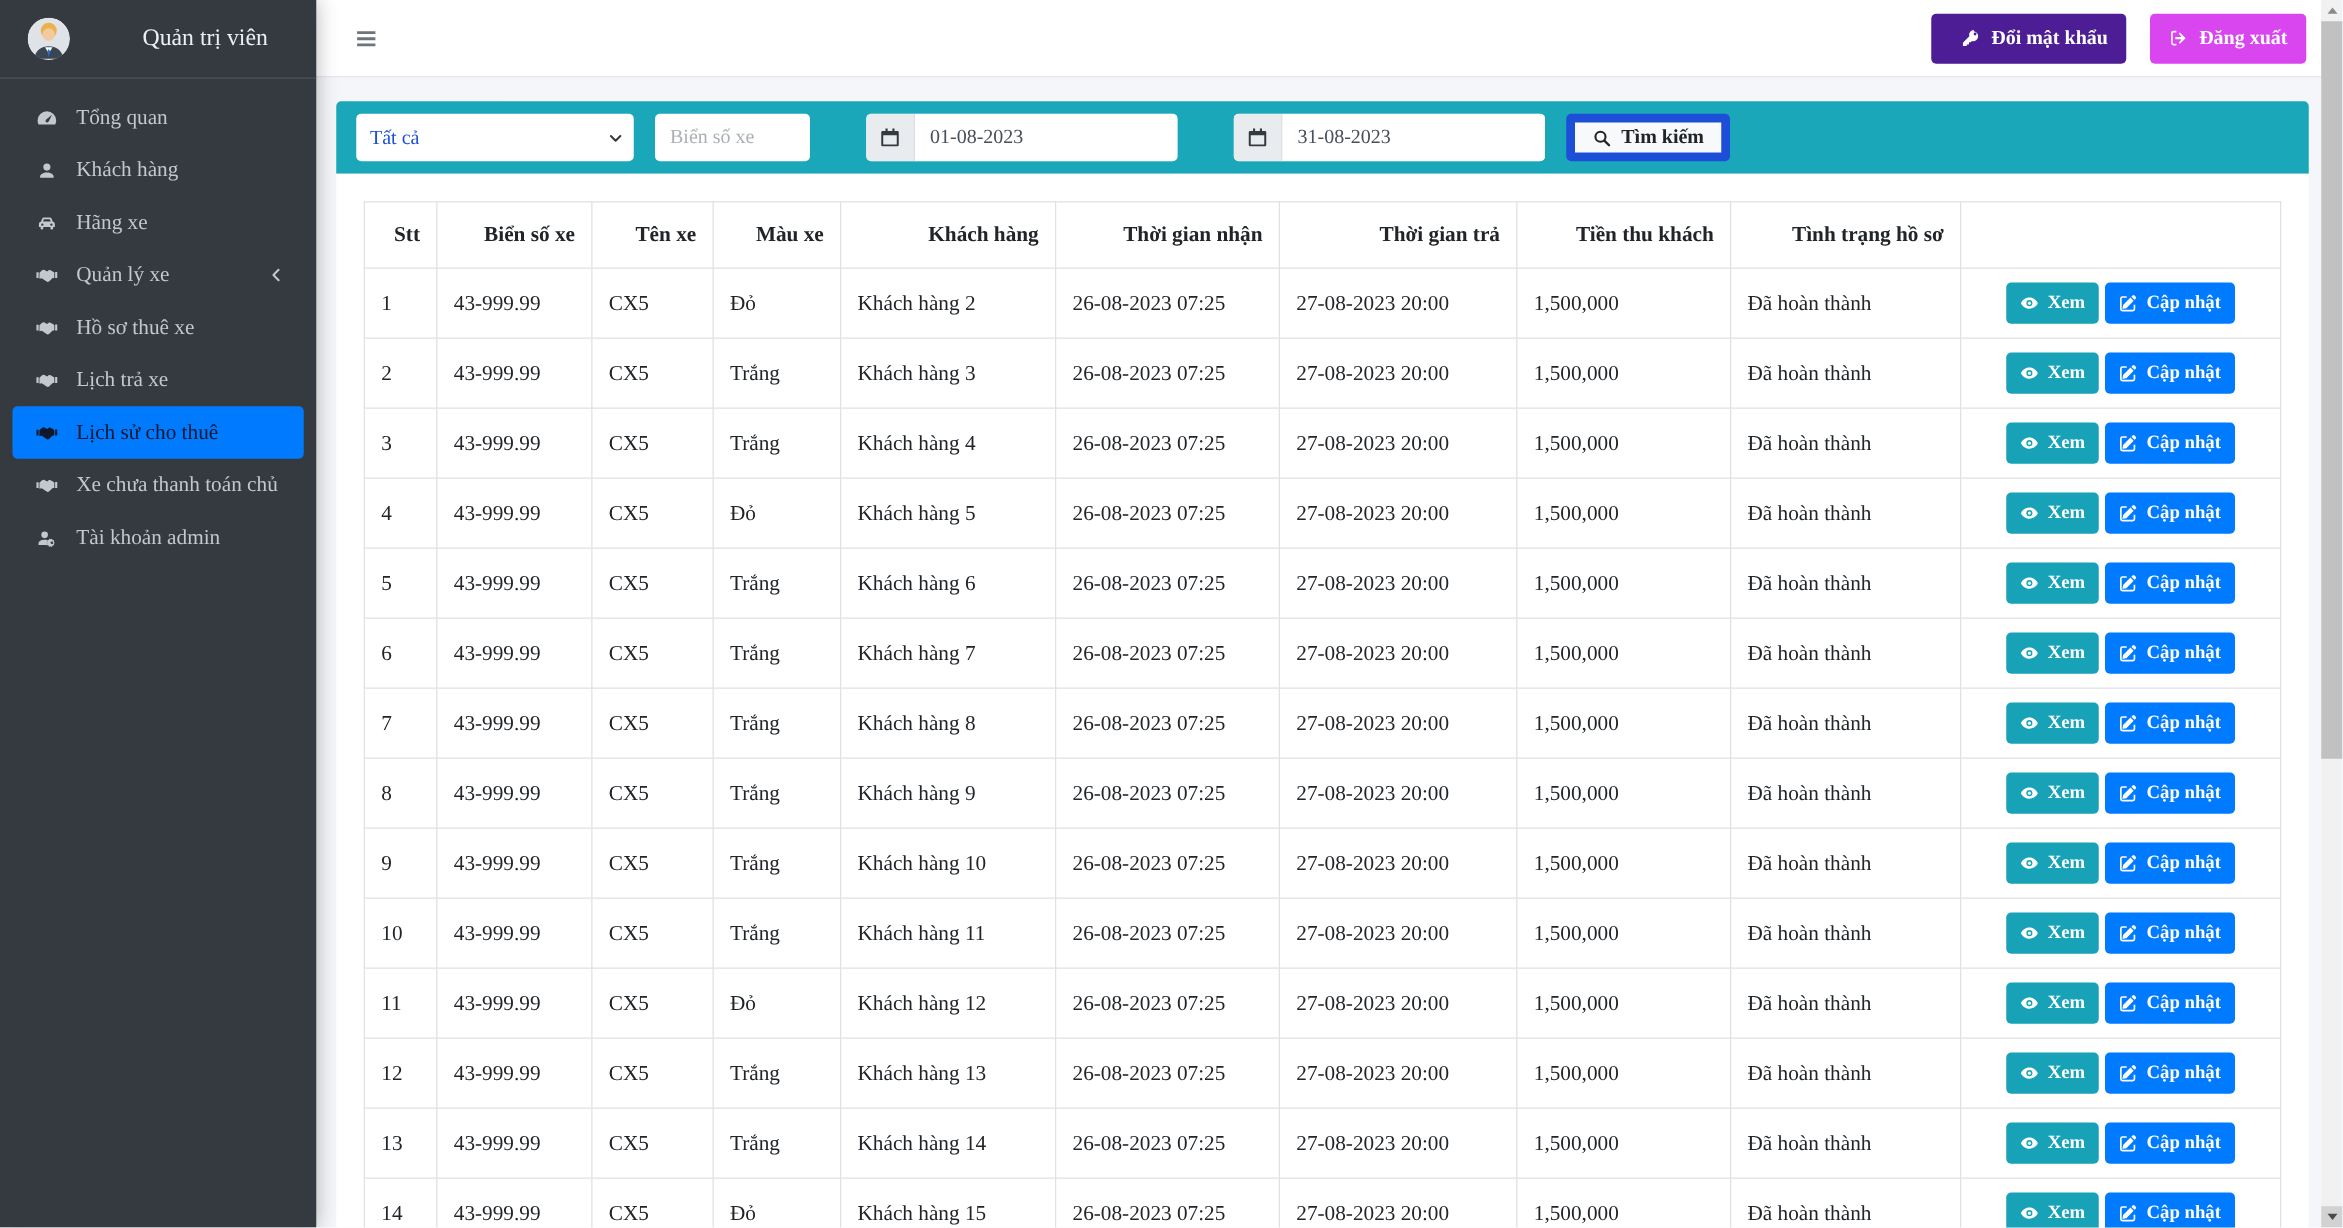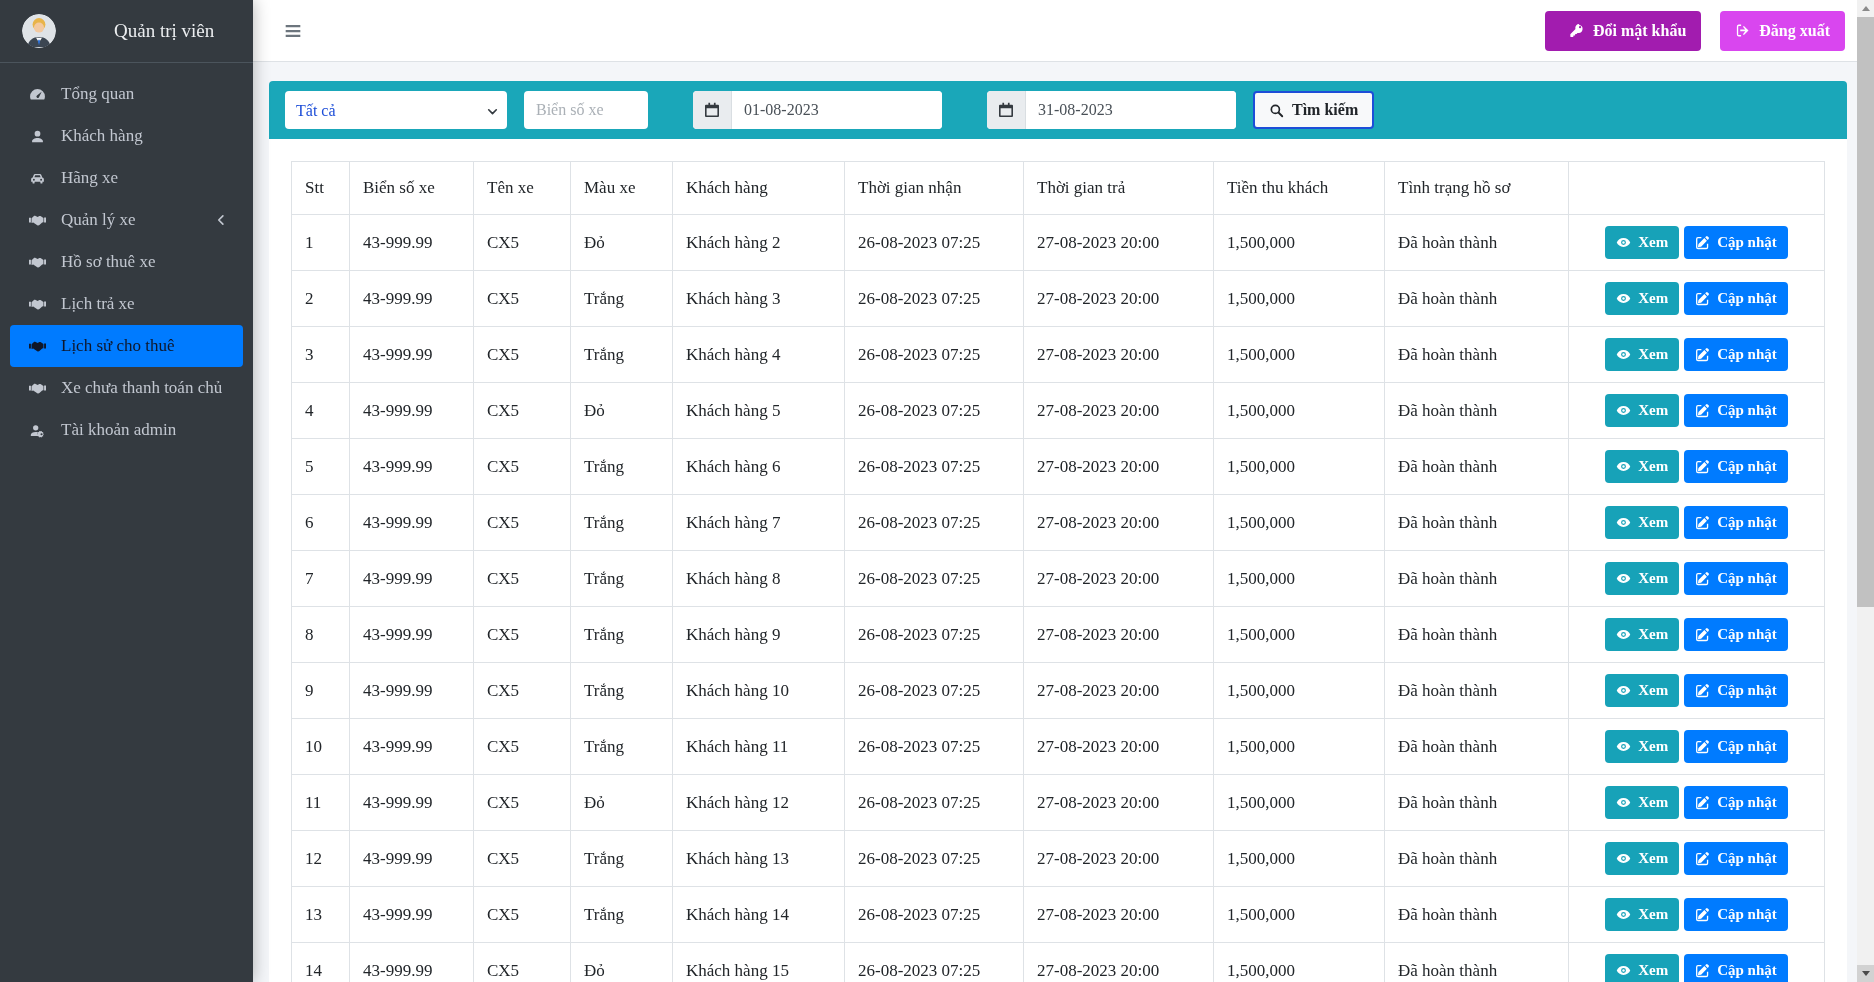--- a/index.html
+++ b/index.html
@@ -37,21 +37,21 @@
     display:flex;align-items:center;padding:0 12px 0 30px;
   }
   .hamburger{color:#6c757d;display:inline-flex;cursor:pointer;}
   .hamburger svg{width:20px;height:18px;}
   .nav-actions{margin-left:auto;display:flex;gap:7px;}
   .btn{
     border:none;border-radius:4px;color:#fff;font-weight:bold;font-size:16px;
     font-family:inherit;height:40px;padding:0 15px;display:inline-flex;align-items:center;gap:9px;cursor:pointer;
   }
   .btn svg{width:15px;height:15px;}
-  .btn-teal{background:#a21caf;padding-left:24px;}
+  .btn-teal{background:#4c1d95;padding-left:24px;}
   .btn-green{background:#d946ef;margin-left:12px;}
 
   .content{flex:1;min-height:0;background:#f4f6f9;padding:19px 10px 0 16px;}
 
   
   .filter-bar{
     background:#1aa7b9;border-radius:4px 4px 0 0;padding:10px 16px;
     display:flex;align-items:center;gap:17px;
   }
   .ctl{height:38px;border:none;border-radius:4px;background:#fff;
@@ -61,31 +61,31 @@
   .select-wrap .sel-chev{position:absolute;right:9px;top:12px;pointer-events:none;color:#343a40;}
   .sel-chev svg{width:11px;height:11px;}
   .plate-input{width:124px;padding:0 12px;}
   .plate-input::placeholder{color:#aab0b6;}
   .dategroup{display:flex;height:38px;border-radius:4px;overflow:hidden;background:#fff;margin-left:28px;}
   .dategroup .addon{width:38px;flex:none;background:#e9ecef;border-right:1px solid #d9dee2;
     display:flex;align-items:center;justify-content:center;color:#343a40;cursor:pointer;}
   .addon svg{width:16px;height:16px;}
   .dategroup input{border:none;width:186px;padding:0 12px;font-family:inherit;font-size:16px;color:#495057;outline:none;}
   .btn-search{
-    height:38px;background:#f8f9fa;border:2px solid #1d4ed8;border-radius:4px;
+    height:38px;background:#f8f9fa;border:7px solid #1d4ed8;border-radius:4px;
     font-family:inherit;font-weight:bold;font-size:16px;color:#212529;
     display:inline-flex;align-items:center;gap:8px;padding:0 14px;cursor:pointer;
   }
   .btn-search svg{width:15px;height:15px;}
 
   
   .card{background:#fff;border-radius:0 0 4px 4px;padding:22px;}
   table{border-collapse:collapse;width:100%;font-size:17px;table-layout:fixed;}
   th,td{border:1px solid #dee2e6;text-align:left;padding:0 13px;overflow:hidden;white-space:nowrap;}
-  th{font-weight:normal;height:52px;}
+  th{font-weight:bold;height:52px;text-align:right;}
   td{height:55px;}
   .actions{display:flex;gap:5px;justify-content:center;}
   .btn-xs{
     border:none;border-radius:4px;color:#fff;font-weight:bold;font-size:15px;font-family:inherit;
     height:33px;padding:0 11px;display:inline-flex;align-items:center;gap:7px;cursor:pointer;
   }
   .btn-xs svg{width:15px;height:15px;}
   .btn-view{background:#17a2b8;}
   .btn-update{background:#007bff;}
 

